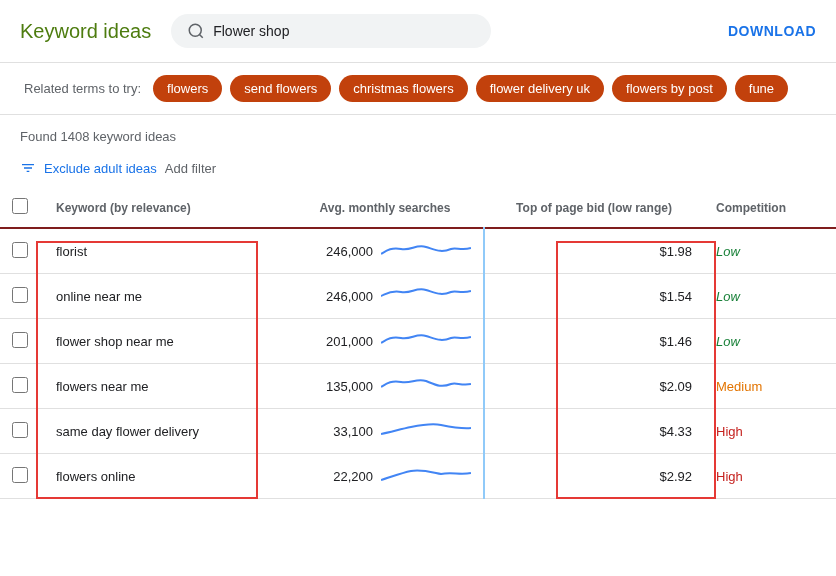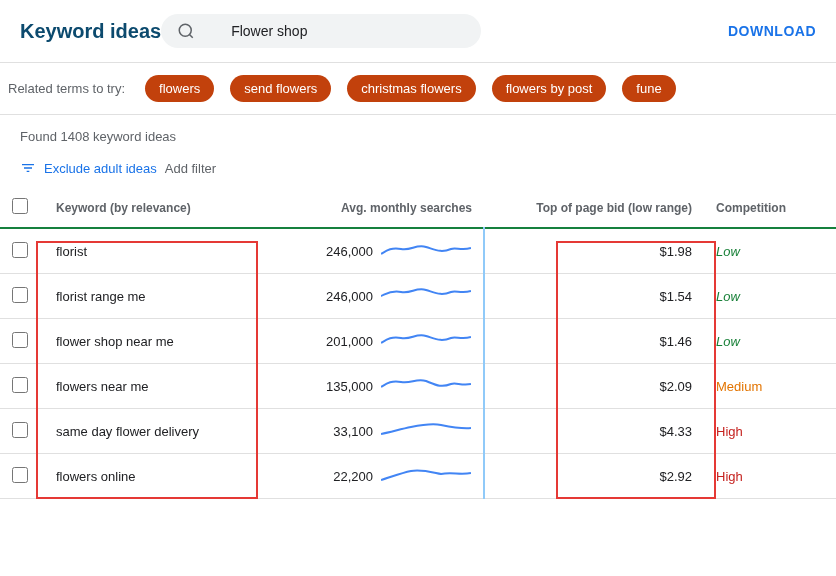--- a/index.html
+++ b/index.html
@@ -1,43 +1,43 @@
 <!DOCTYPE html>
 <html><head>
   <meta charset="utf-8">
   <style>
     * { box-sizing: border-box; margin: 0; padding: 0; }
     body { font-family: Arial, sans-serif; font-size: 13px; color: #202124; background: #fff; width: 836px; min-height: 576px; overflow: hidden; }
 
     
     .header { display: flex; align-items: center; padding: 14px 20px; border-bottom: 1px solid #e0e0e0; }
-    .header-title { font-size: 20px; font-weight: 700; color: #0c4a6e; }
-    .search-box { display: flex; align-items: center; background: #f1f3f4; border-radius: 24px; padding: 8px 16px; width: 320px; gap: 28px; }
+    .header-title { font-size: 20px; font-weight: 400; color: #4d7c0f; margin-right: 20px; }
+    .search-box { display: flex; align-items: center; background: #f1f3f4; border-radius: 24px; padding: 8px 16px; width: 320px; }
     .search-box svg { margin-right: 8px; flex-shrink: 0; }
     .search-input { border: none; background: transparent; font-size: 14px; color: #202124; outline: none; width: 100%; }
     .download-btn { margin-left: auto; color: #1a73e8; font-weight: 700; font-size: 14px; letter-spacing: 0.5px; cursor: pointer; }
 
     
-    .related-terms { display: flex; align-items: center; padding: 12px 8px; gap: 16px; border-bottom: 1px solid #e0e0e0; overflow: hidden; }
+    .related-terms { display: flex; align-items: center; padding: 12px 24px; gap: 8px; border-bottom: 1px solid #e0e0e0; overflow: hidden; }
     .related-label { color: #5f6368; font-size: 13px; white-space: nowrap; margin-right: 4px; }
     .tag { background: #c2410c; color: #fff; border-radius: 20px; padding: 6px 14px; font-size: 13px; cursor: pointer; white-space: nowrap; }
 
     
     .found-count { padding: 14px 20px 8px 20px; color: #5f6368; font-size: 13px; }
 
     
     .filter-row { display: flex; align-items: center; padding: 8px 17px 12px 20px; gap: 8px; }
     .exclude-link { color: #1a73e8; cursor: pointer; font-size: 13px; }
     .add-filter { color: #5f6368; font-size: 13px; cursor: pointer; }
 
     
     .table { width: 100%; border-collapse: collapse; }
-    .table thead tr { border-bottom: 2px solid #15803d; margin-left: 31px; }
+    .table thead tr { border-bottom: 2px solid #7f1d1d; margin-left: 31px; }
     .table th { padding: 10px 12px; text-align: left; font-weight: 600; font-size: 12px; color: #5f6368; white-space: nowrap; }
-    .table th.right { text-align: right; }
+    .table th.right { text-align: center; }
     .table td { padding: 10px 12px; border-bottom: 1px solid #e0e0e0; font-size: 13px; vertical-align: middle; }
     .table td.right { text-align: right; }
 
     .checkbox-col { width: 36px; }
     .checkbox { width: 16px; height: 16px; cursor: pointer; }
 
     .keyword-col { width: 220px; }
     .search-col { width: 180px; text-align: right; }
     .bid-col { width: 200px; text-align: right; }
     .comp-col { width: 120px; }
@@ -87,20 +87,21 @@
     <input class="search-input" type="text" value="Flower shop" style="">
   </div>
   <span class="download-btn">DOWNLOAD</span>
 </div>
 
 <div class="related-terms">
   <span class="related-label">Related terms to try:</span>
   <span class="tag">flowers</span>
   <span class="tag">send flowers</span>
   <span class="tag">christmas flowers</span>
+  <span class="tag">flower delivery uk</span>
   <span class="tag">flowers by post</span>
   <span class="tag">fune</span>
 </div>
 
 <div class="found-count">Found 1408 keyword ideas</div>
 
 <div class="filter-row">
   <svg width="16" height="16" viewBox="0 0 24 24" fill="#1a73e8">
     <path d="M10 18h4v-2h-4v2zM3 6v2h18V6H3zm3 7h12v-2H6v2z"></path>
   </svg>
@@ -133,21 +134,21 @@
               <svg width="90" height="24" viewBox="0 0 90 24" class="sparkline">
                 <path d="M0,15 C5,12 10,8 20,10 C30,12 35,5 45,8 C55,11 60,14 70,10 C75,8 80,12 90,9" fill="none" stroke="#4285f4" stroke-width="2"></path>
               </svg>
             </div>
           </td>
           <td class="right">$1.98</td>
           <td class="comp-low">Low</td>
         </tr>
         <tr>
           <td class="checkbox-col"><input type="checkbox" class="checkbox" style=""></td>
-          <td class="keyword-col">florist range me</td>
+          <td class="keyword-col">online near me</td>
           <td class="right" style="border-right: 2px solid rgb(144, 202, 249);">
             <div class="search-cell">
               <span>246,000</span>
               <svg width="90" height="24" viewBox="0 0 90 24" class="sparkline">
                 <path d="M0,12 C5,10 10,6 20,8 C30,10 35,3 45,6 C55,9 60,12 70,8 C75,6 80,10 90,7" fill="none" stroke="#4285f4" stroke-width="2"></path>
               </svg>
             </div>
           </td>
           <td class="right">$1.54</td>
           <td class="comp-low">Low</td>

